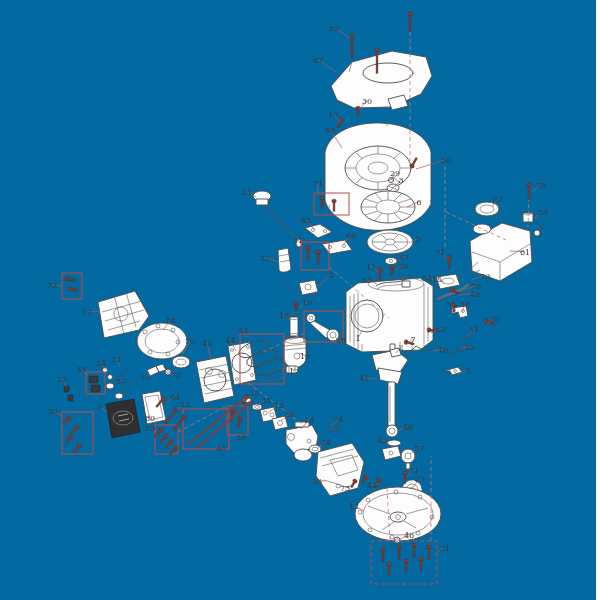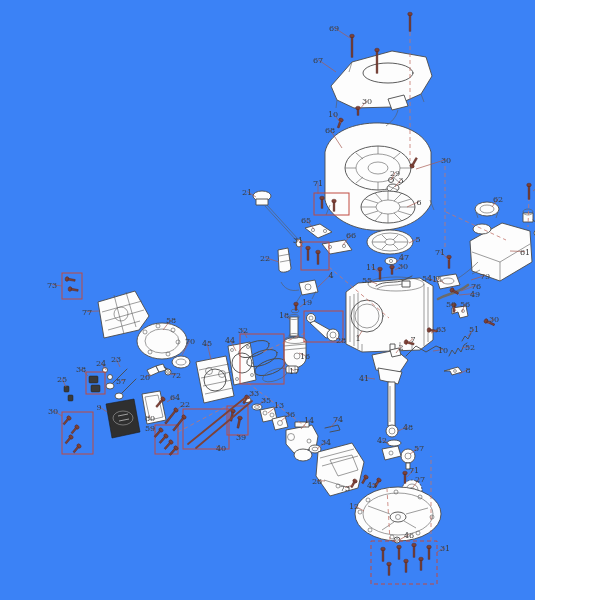--- a/index.html
+++ b/index.html
@@ -1,16 +1,16 @@
 <!DOCTYPE html>
 <html><head>
 <meta charset="utf-8">
 <style>
   html,body{margin:0;padding:0;background:#ffffff;}
-  #stage{width:535px;height:600px;position:relative;background:#3b82f6;overflow:hidden;}
+  #stage{width:596px;height:600px;position:relative;background:#0369a1;overflow:hidden;}
   svg{display:block;}
   .pt{stroke:#4a4a4a;stroke-width:0.9;fill:none;stroke-linejoin:round;stroke-linecap:round;}
   .ptw{stroke:#4a4a4a;stroke-width:0.9;fill:#fdfdfd;stroke-linejoin:round;}
   .ptthin{stroke:#5a5a5a;stroke-width:0.6;fill:none;}
   .dark{fill:#2f2f2f;stroke:#1c1c1c;stroke-width:0.6;}
   .seal{fill:#3a3a3a;stroke:#222;stroke-width:0.5;}
   .lead{stroke:#a85c52;stroke-width:0.7;}
   .lbl{font-family:"DejaVu Serif","Liberation Serif",serif;font-size:8px;fill:#3b3b3b;}
   .cbox{fill:none;stroke:#c04a40;stroke-width:1;}
   .dashedbox{stroke-dasharray:4,3;}

